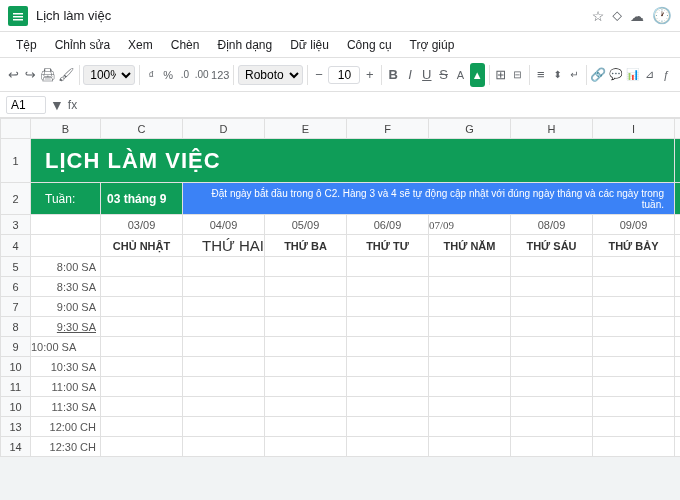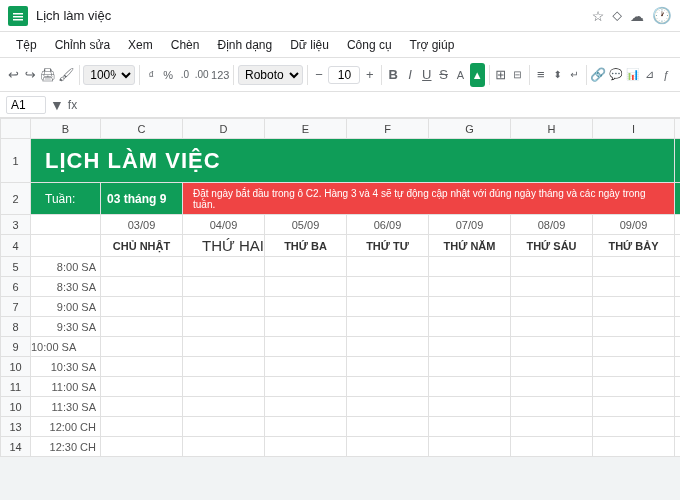--- a/index.html
+++ b/index.html
@@ -176,34 +176,34 @@
       </tr>
 
       <tr style="height:32px;">
         <td style="border:1px solid #e0e0e0; background:#f8f9fa; text-align:center; font-size:11px; color:#444;">2</td>
         <td style="border:1px solid #e0e0e0; background:#0f9d58; color:white; font-size:12px; padding:2px 14px; vertical-align:middle;">
           <span>Tuần:</span>
         </td>
         <td style="border:1px solid #e0e0e0; background:#0f9d58; color:white; font-size:12px; font-weight:bold; padding:2px 6px; vertical-align:middle;">
           <span>03 tháng 9</span>
         </td>
-        <td colspan="6" style="border:1px solid #e0e0e0; background:#ef4444; color:white; font-size:10px; text-align:left; padding:4px 10px; vertical-align:middle;">
+        <td colspan="6" style="border:1px solid #e0e0e0; background:#3b82f6; color:white; font-size:10px; text-align:right; padding:4px 10px; vertical-align:middle;">
           <span>Đặt ngày bắt đầu trong ô C2. Hàng 3 và 4 sẽ tự động cập nhật với đúng ngày tháng và các ngày trong tuần.</span>
         </td>
         <td style="border:1px solid #e0e0e0; background:#0f9d58;"></td>
       </tr>
 
       <tr style="height:20px;">
         <td style="border:1px solid #e0e0e0; background:#f8f9fa; text-align:center; font-size:11px; color:#444;">3</td>
         <td style="border:1px solid #e0e0e0;"></td>
         <td style="border:1px solid #e0e0e0; text-align:center; font-size:11px; color:#555;">03/09</td>
         <td style="border:1px solid #e0e0e0; text-align:center; font-size:11px; color:#555;">04/09</td>
         <td style="border:1px solid #e0e0e0; text-align:center; font-size:11px; color:#555;">05/09</td>
         <td style="border:1px solid #e0e0e0; text-align:center; font-size:11px; color:#555;">06/09</td>
-        <td style="border:1px solid #e0e0e0; text-align:center; font-size:11px; color:#555;">07/09</td>
+        <td style="border:1px solid #e0e0e0; font-size:11px; color:#555;font-family:Liberation Serif, serif;">07/09</td>
         <td style="border:1px solid #e0e0e0; text-align:center; font-size:11px; color:#555;">08/09</td>
         <td style="border:1px solid #e0e0e0; text-align:center; font-size:11px; color:#555;">09/09</td>
         <td style="border:1px solid #e0e0e0;"></td>
       </tr>
 
       <tr style="height:22px;">
         <td style="border:1px solid #e0e0e0; background:#f8f9fa; text-align:center; font-size:11px; color:#444;">4</td>
         <td style="border:1px solid #e0e0e0;"></td>
         <td style="border:1px solid #e0e0e0; text-align:center; font-size:11px; font-weight:bold; color:#333;">CHỦ NHẬT</td>
         <td style="border:1px solid #e0e0e0; text-align:right; font-size:15px; font-weight:normal; color:#333;">THỨ HAI</td>
@@ -246,21 +246,21 @@
         <td style="border:1px solid #e0e0e0;"></td>
         <td style="border:1px solid #e0e0e0;"></td>
         <td style="border:1px solid #e0e0e0;"></td>
         <td style="border:1px solid #e0e0e0;"></td>
         <td style="border:1px solid #e0e0e0;"></td>
         <td style="border:1px solid #e0e0e0;"></td>
         <td style="border:1px solid #e0e0e0;"></td>
       </tr>
       <tr style="height:20px;">
         <td style="border:1px solid #e0e0e0; background:#f8f9fa; text-align:center; font-size:11px; color:#444;">8</td>
-        <td style="border:1px solid #e0e0e0; text-align:right; font-size:11px; color:#555; padding-right:4px;">9:30 SA</td>
+        <td style="border:1px solid #e0e0e0; text-align:right; font-size:11px; color:#555; padding-right:4px;text-decoration:underline;">9:30 SA</td>
         <td style="border:1px solid #e0e0e0;"></td>
         <td style="border:1px solid #e0e0e0;"></td>
         <td style="border:1px solid #e0e0e0;"></td>
         <td style="border:1px solid #e0e0e0;"></td>
         <td style="border:1px solid #e0e0e0;"></td>
         <td style="border:1px solid #e0e0e0;"></td>
         <td style="border:1px solid #e0e0e0;"></td>
         <td style="border:1px solid #e0e0e0;"></td>
       </tr>
       <tr style="height:20px;">

